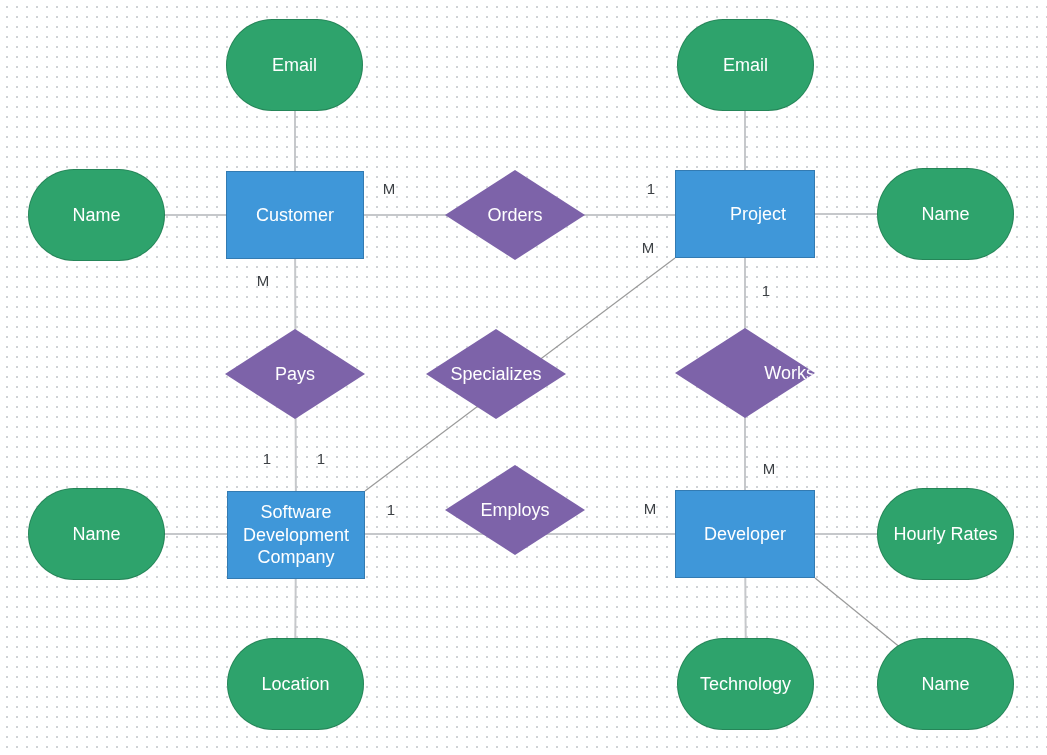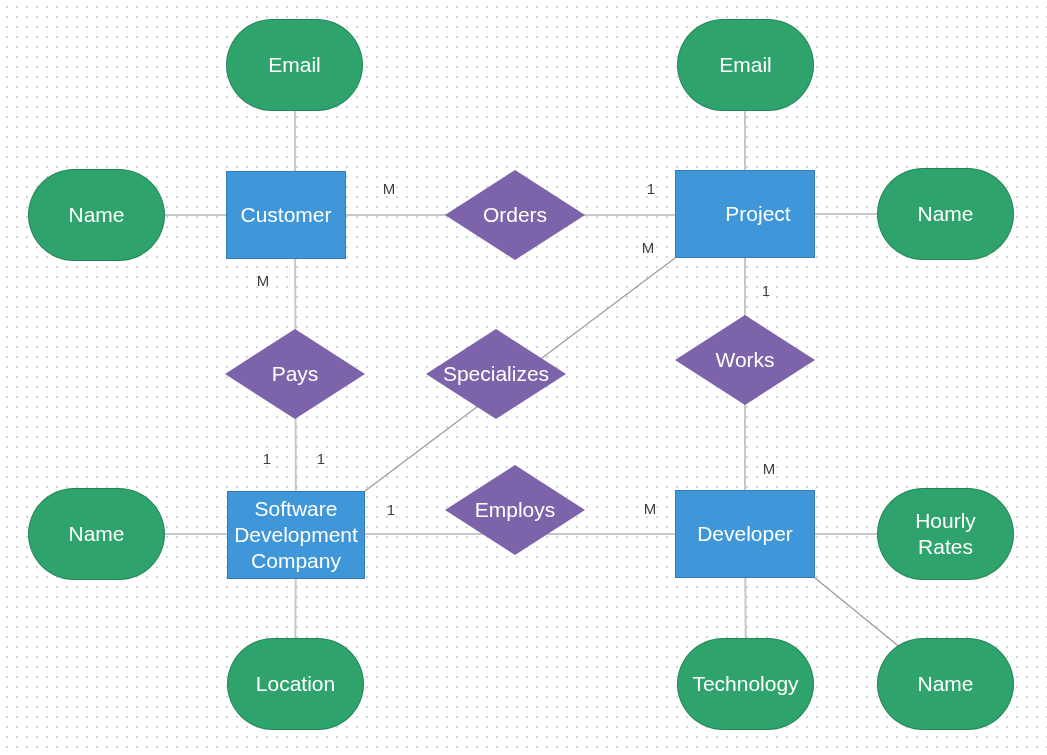--- a/index.html
+++ b/index.html
@@ -25,21 +25,21 @@
   line.edge { stroke: var(--line, #c6c8cb); stroke-width: 2; }
   line.edge.diag { stroke: var(--diag, #9a9a9a); stroke-width: 1.2; }
 
   .shape {
     position: absolute;
     display: flex;
     align-items: center;
     justify-content: center;
     text-align: center;
     color: var(--label, #ffffff);
-    font-size: 21px;
+    font-size: 18px;
     line-height: 1.25;
     box-sizing: border-box;
     z-index: 1;
   }
   .entity {
     background: var(--entity, #3f97d9);
     border: 1px solid rgba(0,0,0,0.18);
     padding: 0 10px;
   }
   .attribute {
@@ -77,21 +77,21 @@
     <line class="edge diag" x1="675" y1="258" x2="365" y2="491"></line>
     <line class="edge" x1="745" y1="215" x2="745" y2="534"></line>
     <line class="edge" x1="96" y1="534" x2="296" y2="534"></line>
     <line class="edge" x1="296" y1="534" x2="745" y2="534"></line>
     <line class="edge" x1="745" y1="534" x2="945" y2="534"></line>
     <line class="edge" x1="296" y1="534" x2="295" y2="684"></line>
     <line class="edge" x1="745" y1="534" x2="746" y2="684"></line>
     <line class="edge diag" x1="815" y1="578" x2="945" y2="684"></line>
   </svg>
 
-  <div class="shape entity" style="left:226px;top:171px;width:120px;height:88px;">
+  <div class="shape entity" style="left:226px;top:171px;width:138px;height:88px;">
     <span>Customer</span>
   </div>
   <div class="shape entity" style="left:675px;top:170px;width:140px;height:88px;padding-left:36px;">
     <span>Project</span>
   </div>
   <div class="shape entity" style="left:227px;top:491px;width:138px;height:88px;">
     <span>Software Development Company</span>
   </div>
   <div class="shape entity" style="left:675px;top:490px;width:140px;height:88px;">
     <span>Developer</span>
@@ -127,21 +127,21 @@
 
   <div class="shape relationship" style="left:445px;top:170px;width:140px;height:90px;">
     <span>Orders</span>
   </div>
   <div class="shape relationship" style="left:225px;top:329px;width:140px;height:90px;">
     <span>Pays</span>
   </div>
   <div class="shape relationship" style="left:426px;top:329px;width:140px;height:90px;">
     <span>Specializes</span>
   </div>
-  <div class="shape relationship" style="left:675px;top:315px;width:140px;height:90px;">
+  <div class="shape relationship" style="left:675px;top:328px;width:140px;height:90px;justify-content:flex-end;">
     <span>Works</span>
   </div>
   <div class="shape relationship" style="left:445px;top:465px;width:140px;height:90px;justify-content:center;">
     <span>Employs</span>
   </div>
 
   <span class="card" style="left:389px;top:188px;">M</span>
   <span class="card" style="left:651px;top:188px;">1</span>
   <span class="card" style="left:648px;top:247px;">M</span>
   <span class="card" style="left:263px;top:280px;">M</span>

